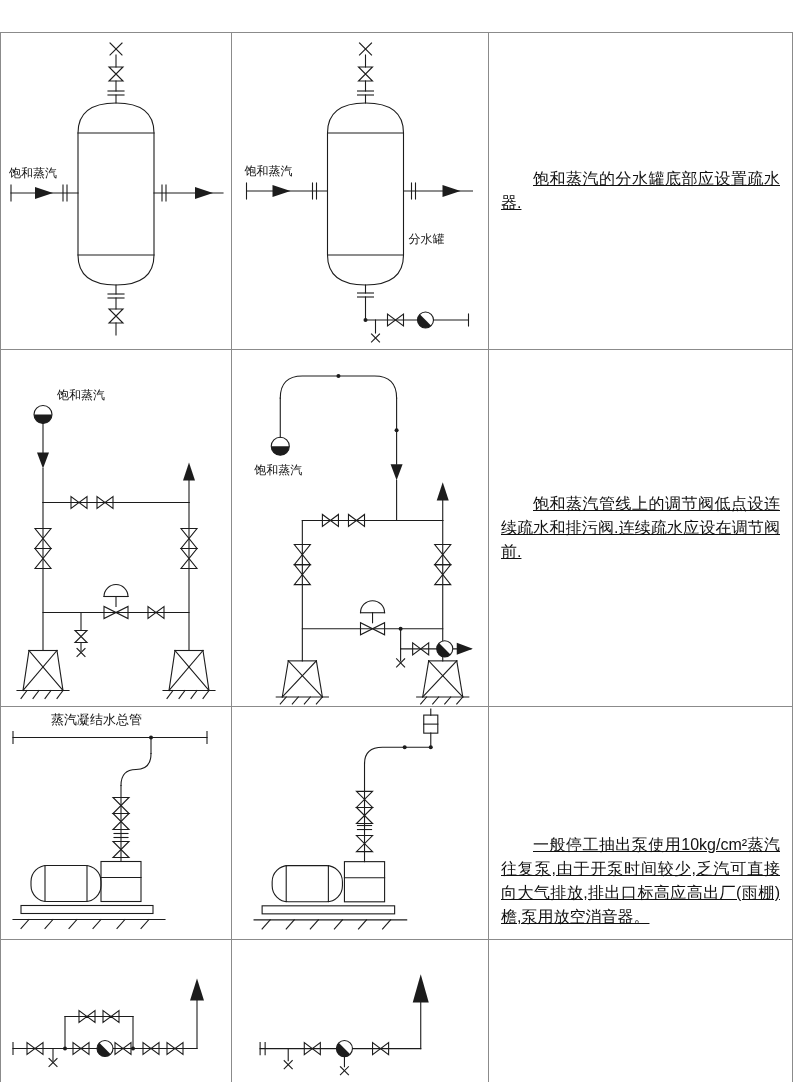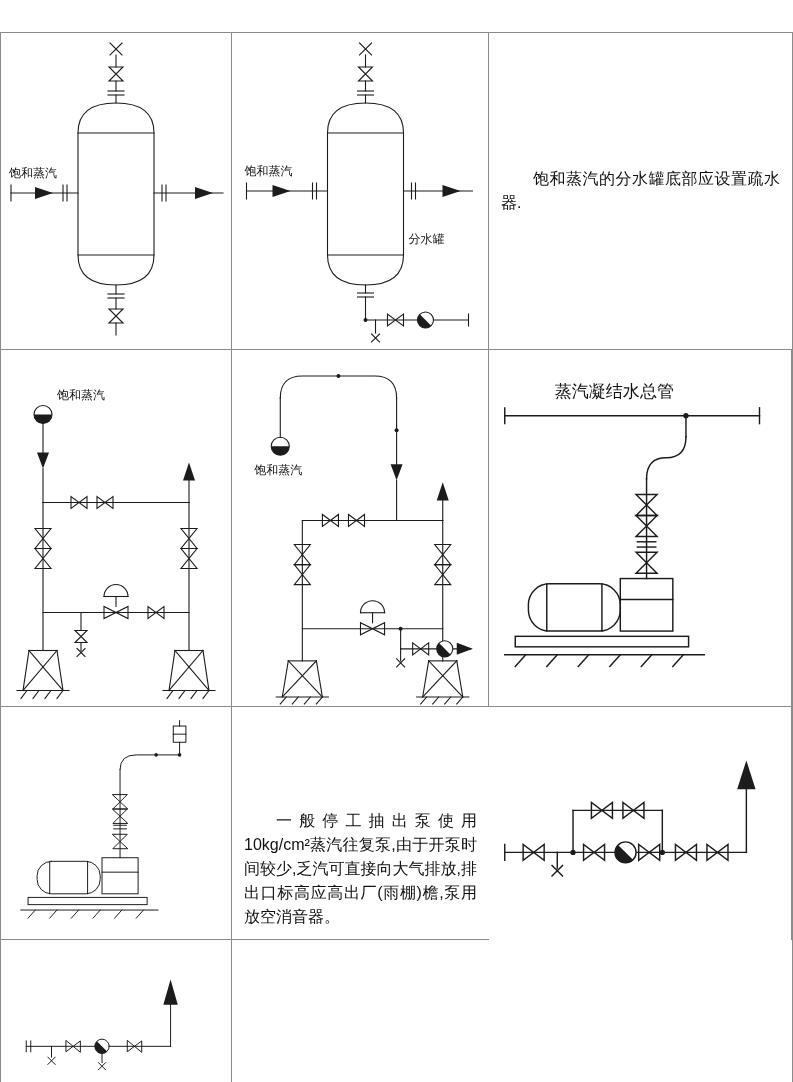--- a/index.html
+++ b/index.html
@@ -10,21 +10,21 @@
     display: grid;
     grid-template-columns: 231px 257px 303px;
     grid-template-rows: 317px 357px 233px 173px;
     font-family: "Liberation Sans", sans-serif;
     margin-top: 32px;
   }
   .cell { border-right: 1px solid #8b8b8b; border-bottom: 1px solid #8b8b8b; position: relative; overflow: hidden; background: #fff; }
   .cell.col3 { border-right: none; justify-content: flex-end; }
   .cell.row4 { border-bottom: none; }
   .diagram svg { display: block; width: 100%; height: 100%; }
-  .note { padding: 10px 12px; color: #111; font-size: 16px; line-height: 1.5; display: flex; flex-direction: column; }
+  .note { padding: 10px 12px; color: #111; font-size: 16px; line-height: 1.5; display: flex; flex-direction: column; text-decoration: underline; }
   .note.center { justify-content: center; }
   .note p { margin: 0; text-indent: 2em; text-align: justify; }
   .ln  { stroke: #1c1c1c; stroke-width: 1.1; fill: none; stroke-linecap: square; }
   .fil { fill: #1c1c1c; stroke: none; }
   .sym { stroke: #1c1c1c; stroke-width: 1.1; fill: #ffffff; }
   .lbl { font-family: "Liberation Sans", sans-serif; font-size: 12px; fill: #111; stroke: none; }
   .lbl13 { font-size: 13px; }
 </style>
 </head>
 <body>
@@ -270,20 +270,23 @@
         <line x1="184" y1="346" x2="236" y2="346"></line>
         <line x1="194" y1="346" x2="188" y2="353"></line>
         <line x1="206" y1="346" x2="200" y2="353"></line>
         <line x1="218" y1="346" x2="212" y2="353"></line>
         <line x1="230" y1="346" x2="224" y2="353"></line>
       </g>
       <text class="lbl" x="22" y="124">饱和蒸汽</text>
     </svg>
   </div>
 
+  <div class="cell col3 note center">
+    <p>饱和蒸汽管线上的调节阀低点设连续疏水和排污阀.连续疏水应设在调节阀前.</p>
+  </div>
 
   <div class="cell diagram">
     <svg viewBox="0 0 230 231">
       <g class="ln">
         <line x1="12" y1="30" x2="206" y2="30"></line>
         <line x1="12" y1="24" x2="12" y2="36"></line>
         <line x1="206" y1="24" x2="206" y2="36"></line>
         <circle class="fil" cx="150" cy="30" r="2"></circle>
       </g>
       <g class="ln">

